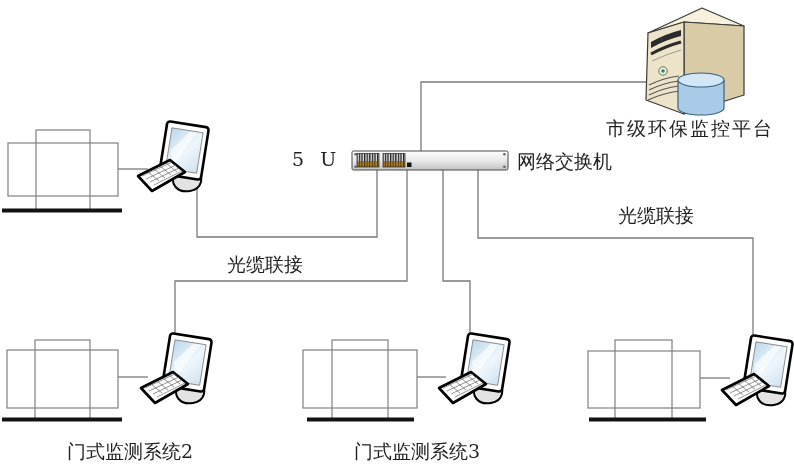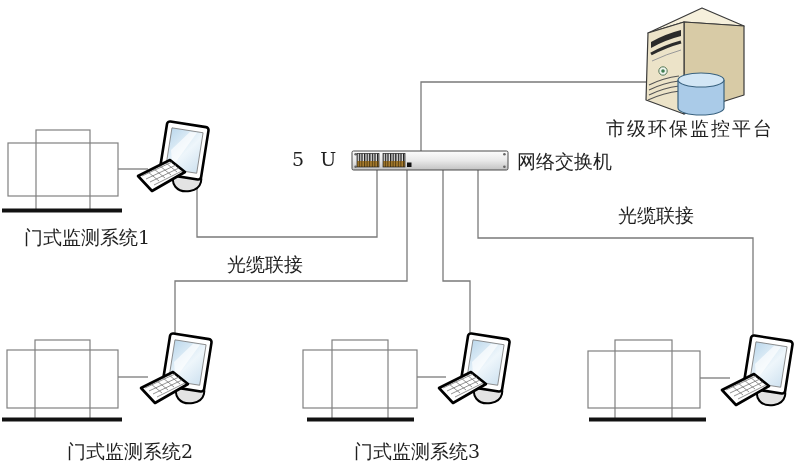--- a/index.html
+++ b/index.html
@@ -143,19 +143,18 @@
   <div class="label platform" style="left:606px;top:117px;">市级环保监控平台</div>
 
   <div class="label" style="left:517px;top:150px;text-align:center;">网络交换机</div>
 
   <div class="label u2" style="left:292px;top:148px;">5 U</div>
 
   <div class="label" style="left:227px;top:253px;">光缆联接</div>
 
   <div class="label" style="left:618px;top:204px;">光缆联接</div>
 
-  <div class="label" style="left:24px;top:226px;">门式监测系统1</div>
 
   <div class="label" style="left:67px;top:440px;">门式监测系统2</div>
 
   <div class="label" style="left:354px;top:440px;">门式监测系统3</div>
 
 </div>
 
 </body></html>

